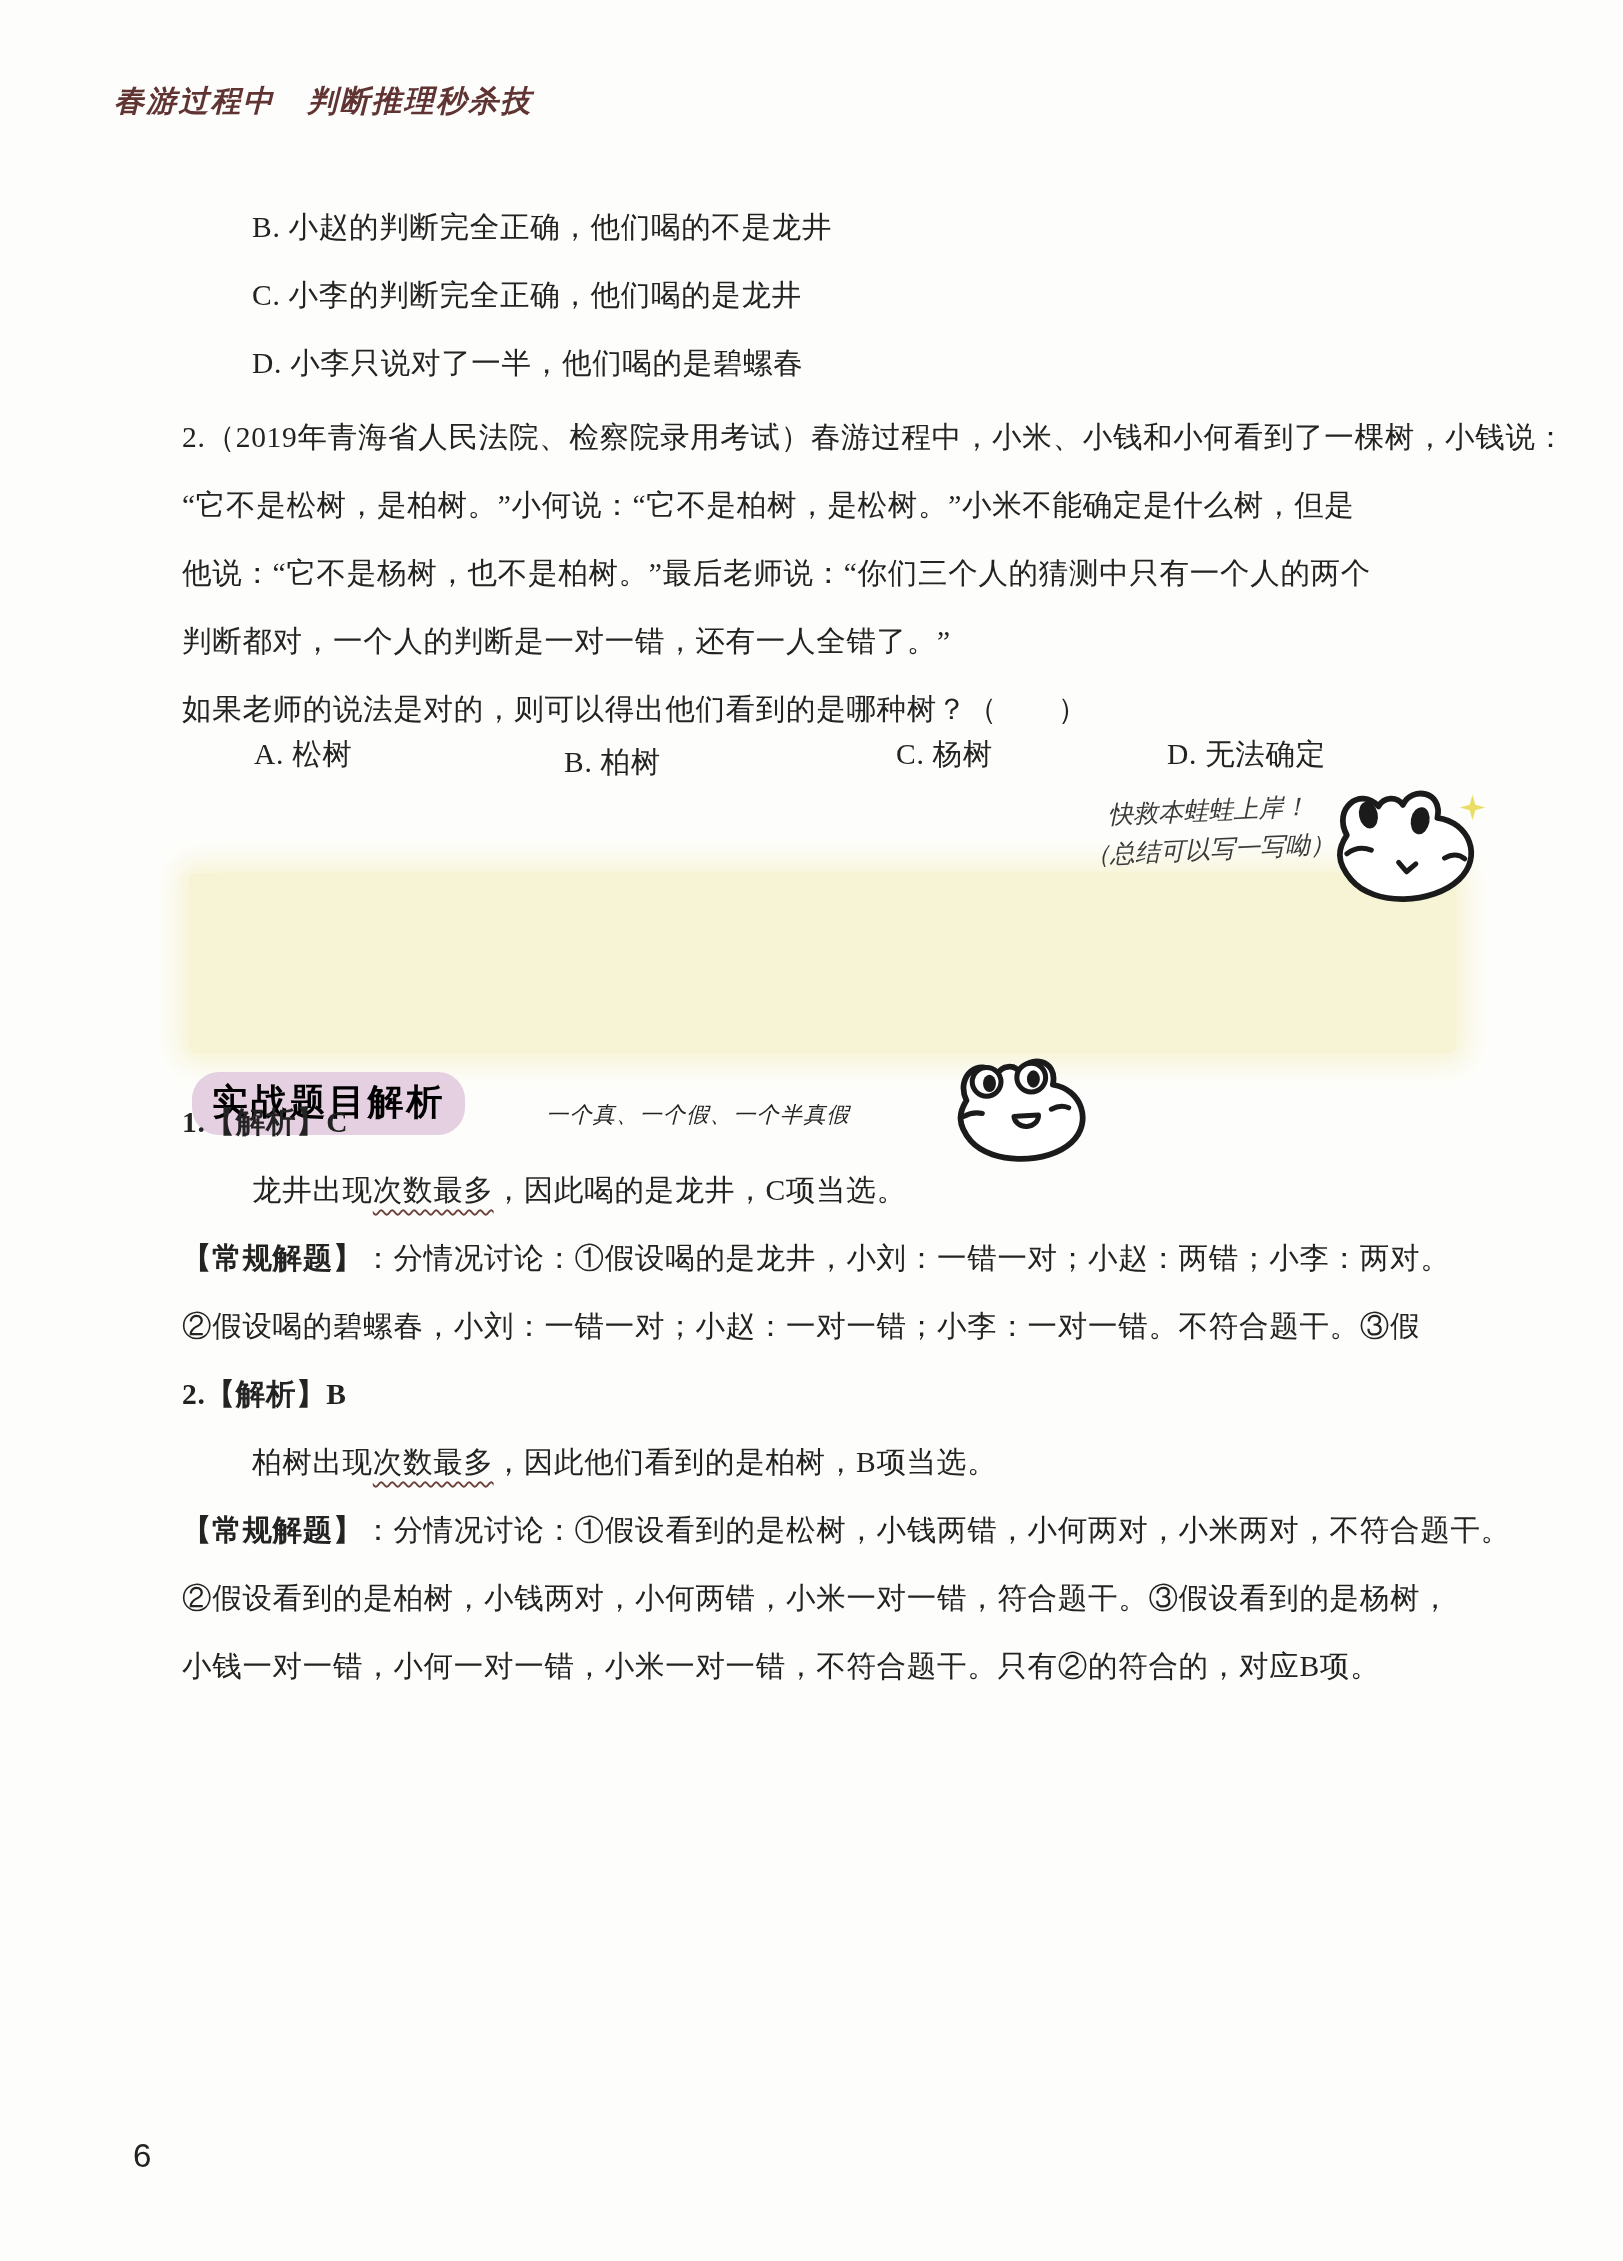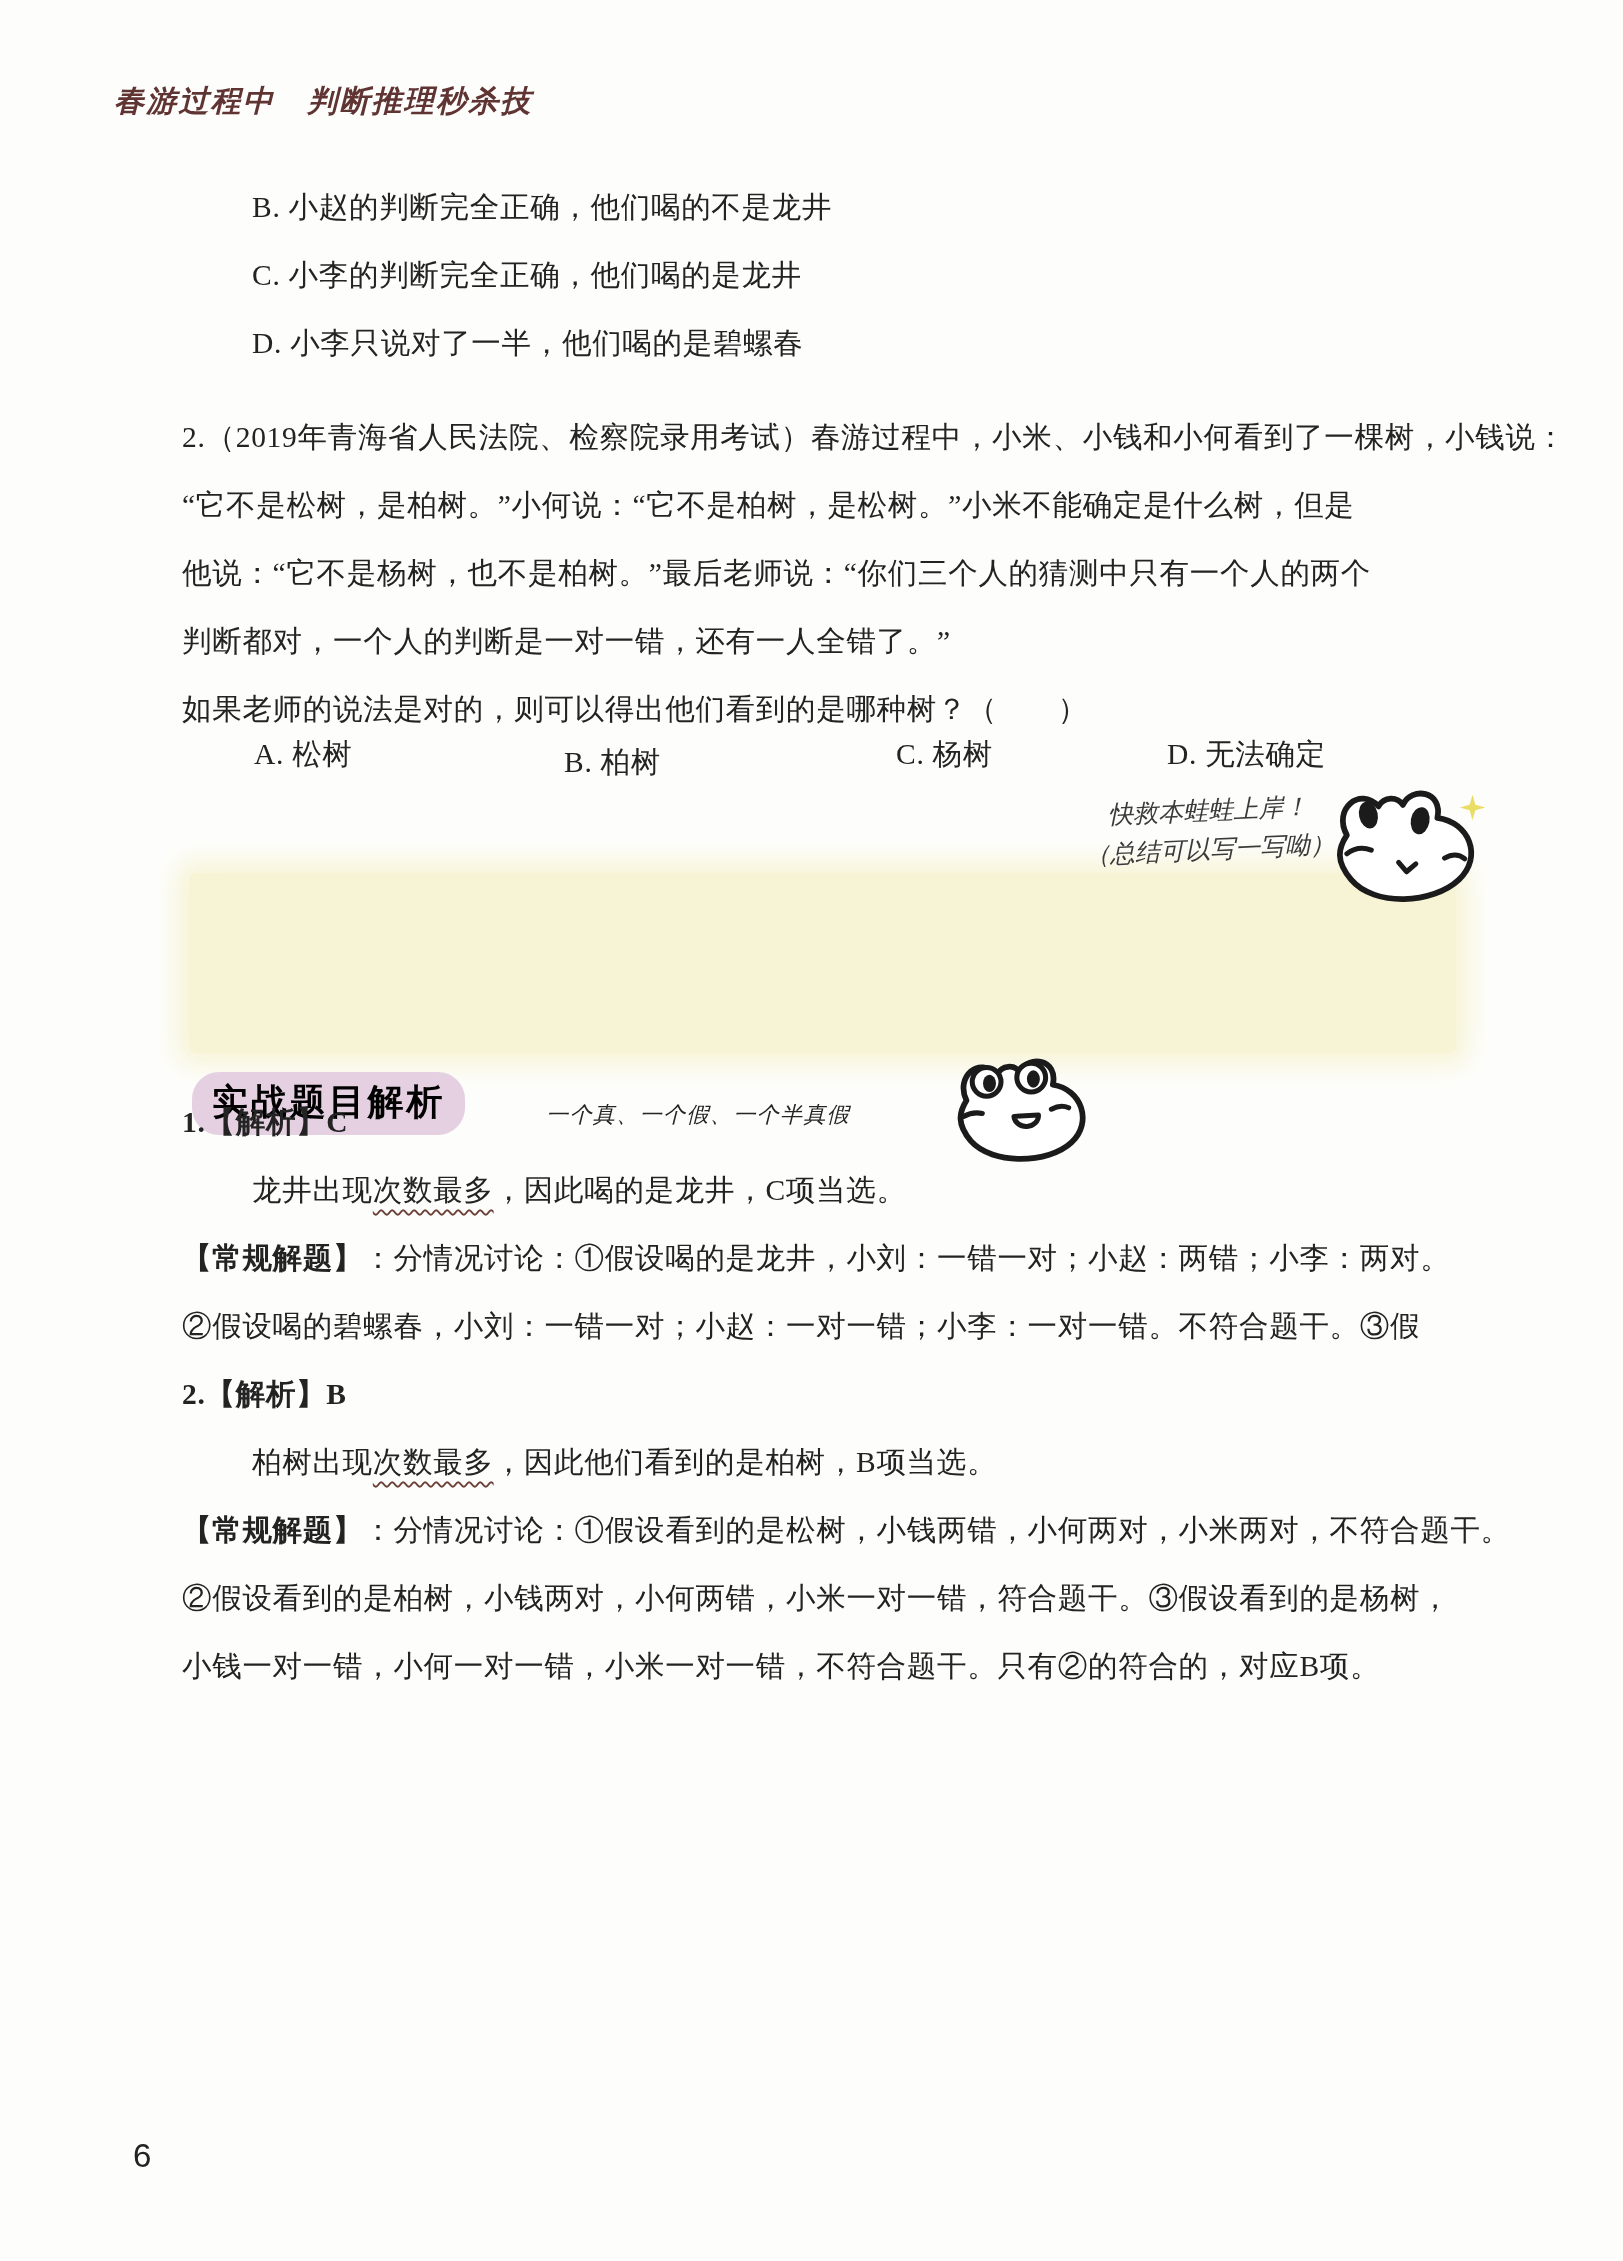--- a/index.html
+++ b/index.html
@@ -44,21 +44,21 @@
   .page-num { font-size:33px; font-family:"Liberation Sans", sans-serif; }
   svg .stroke { fill:none; stroke:#1b1b1b; stroke-width:7; stroke-linecap:round; stroke-linejoin:round; }
 </style>
 </head>
 <body>
 
 <div class="page">
 
   <div class="abs hand-header" style="left:114px; top:81px; color:#5f3433;">春游过程中　判断推理秒杀技</div>
 
-  <div class="abs body-line" style="left:252px; top:173px;">
+  <div class="abs body-line" style="left:252px; top:193px;">
     <span class="opt-line">B. 小赵的判断完全正确，他们喝的不是龙井</span>
     <span class="opt-line">C. 小李的判断完全正确，他们喝的是龙井</span>
     <span class="opt-line">D. 小李只说对了一半，他们喝的是碧螺春</span>
   </div>
 
   <div class="abs body-line" style="left:182px; top:403px;">
     <span class="stem-line">2.（2019年青海省人民法院、检察院录用考试）春游过程中，小米、小钱和小何看到了一棵树，小钱说：</span>
     <span class="stem-line">“它不是松树，是柏树。”小何说：“它不是柏树，是松树。”小米不能确定是什么树，但是</span>
     <span class="stem-line">他说：“它不是杨树，也不是柏树。”最后老师说：“你们三个人的猜测中只有一个人的两个</span>
     <span class="stem-line">判断都对，一个人的判断是一对一错，还有一人全错了。”</span>

